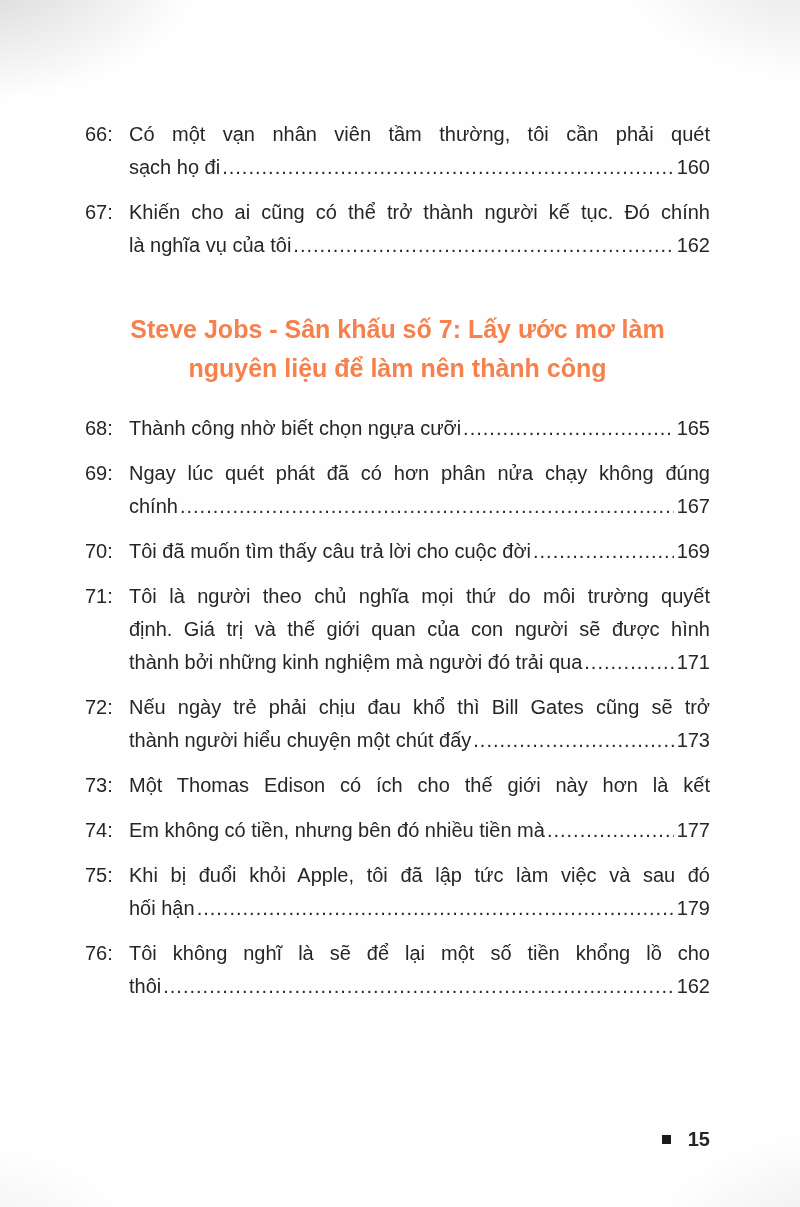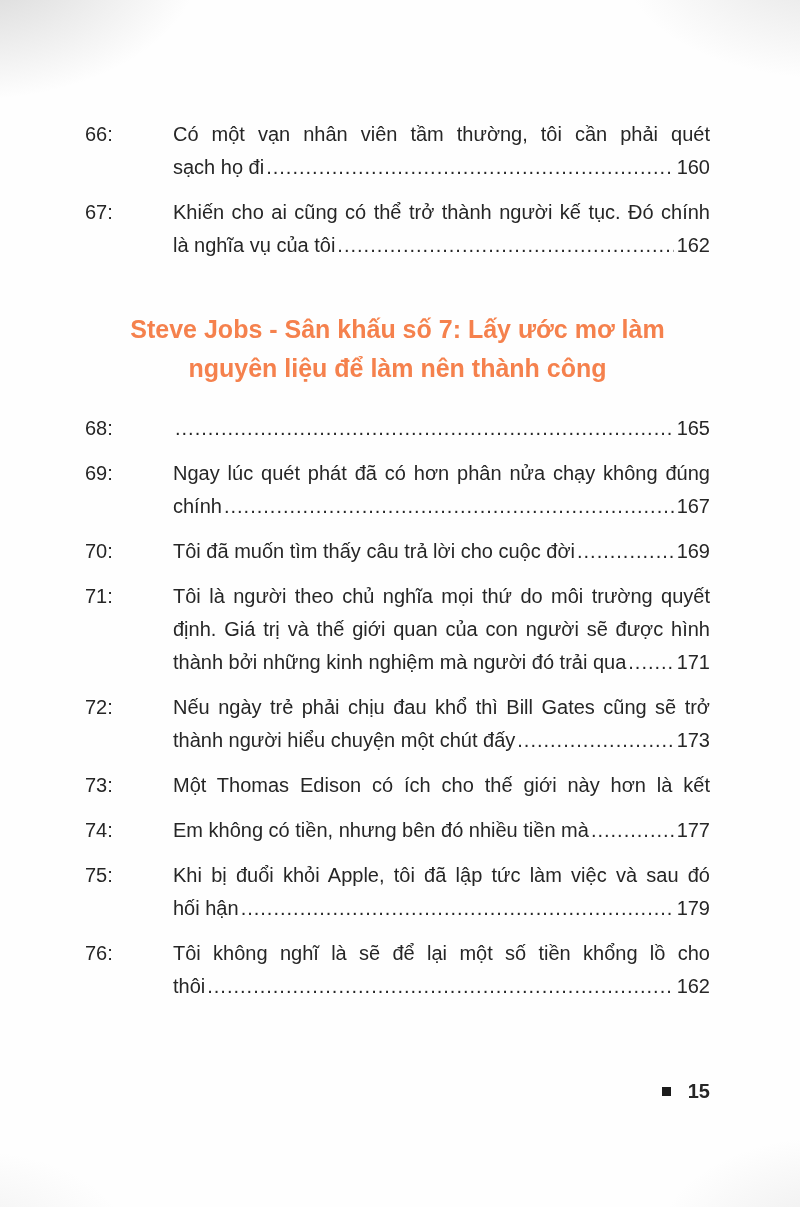--- a/index.html
+++ b/index.html
@@ -23,21 +23,20 @@
       radial-gradient(ellipse 300px 170px at 830px -40px, rgba(130,130,130,0.22), rgba(255,255,255,0) 70%),
       radial-gradient(ellipse 260px 150px at 840px 1240px, rgba(140,140,140,0.16), rgba(255,255,255,0) 70%),
       radial-gradient(ellipse 240px 130px at -40px 1240px, rgba(140,140,140,0.12), rgba(255,255,255,0) 70%),
       #fefefe;
   }
   .entry {
     display: flex;
     margin-bottom: 12px;
     font-size: 20px;
     line-height: 33px;
-    gap: 44px;
   }
   .num { flex: 0 0 44px; }
   .body { flex: 1 1 auto; min-width: 0; }
   .line-full {
     text-align: justify;
     text-align-last: justify;
     -moz-text-align-last: justify;
   }
   .line-last { display: flex; align-items: center; }
   .line-last .ltext { flex: 0 0 auto; }
@@ -56,21 +55,21 @@
     color: var(--accent, #F5814D);
     font-size: 25px;
     line-height: 39px;
     font-weight: bold;
     text-align: center;
     margin: 48px 0 24px 0;
   }
   .hline { display: block; }
   .footer {
     position: absolute;
-    top: 1080px;
+    top: 1128px;
     right: 90px;
     display: flex;
     align-items: center;
     gap: 17px;
   }
   .sq {
     display: inline-block;
     width: 9px;
     height: 9px;
     background: #1b1b1b;
@@ -110,20 +109,21 @@
     <h2 class="heading">
       <span class="hline">Steve Jobs - Sân khấu số 7: Lấy ước mơ làm</span>
       <span class="hline">nguyên liệu để làm nên thành công</span>
     </h2>
 
     <div class="toc-list">
         <div class="entry">
           <div class="num">68:</div>
           <div class="body">
             <div class="line-last">
+              <span class="ltext">Thành công nhờ biết chọn ngựa cưỡi</span>
               <span class="dots"></span>
               <span class="pagenum">165</span>
             </div>
           </div>
         </div>
         <div class="entry">
           <div class="num">69:</div>
           <div class="body">
             <div class="line-full">Ngay lúc quét phát đã có hơn phân nửa chạy không đúng</div>
             <div class="line-last">

